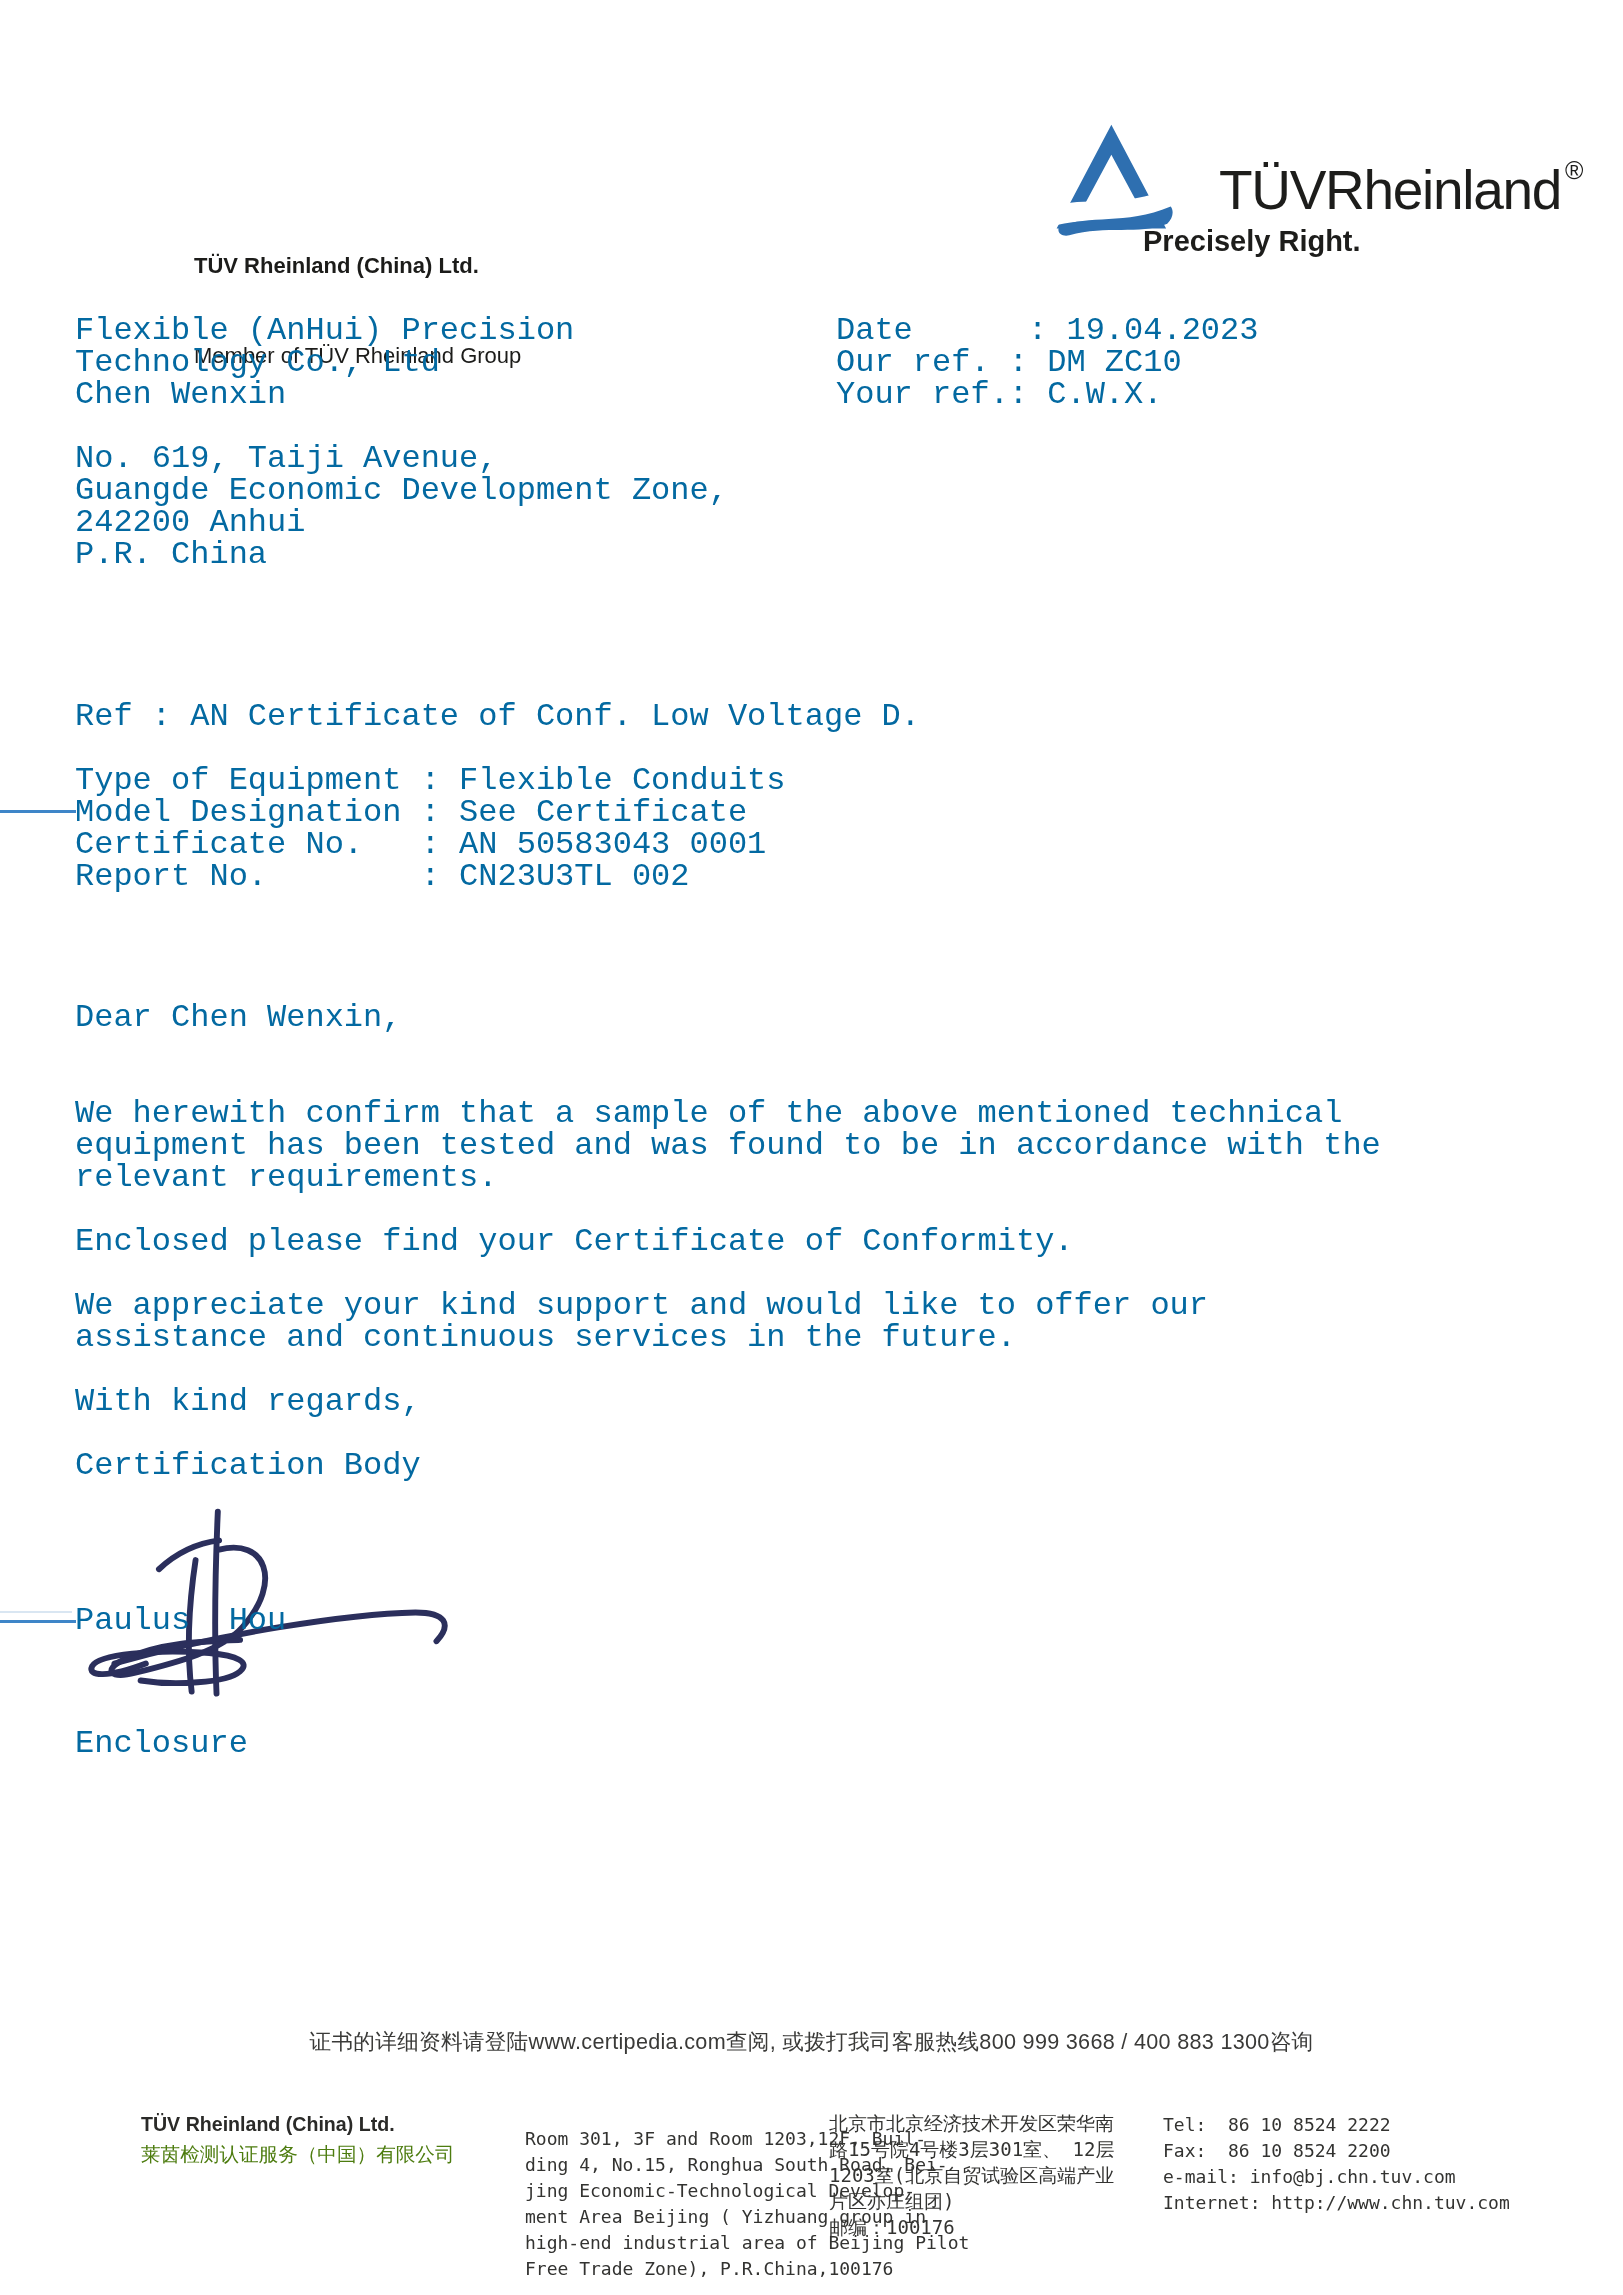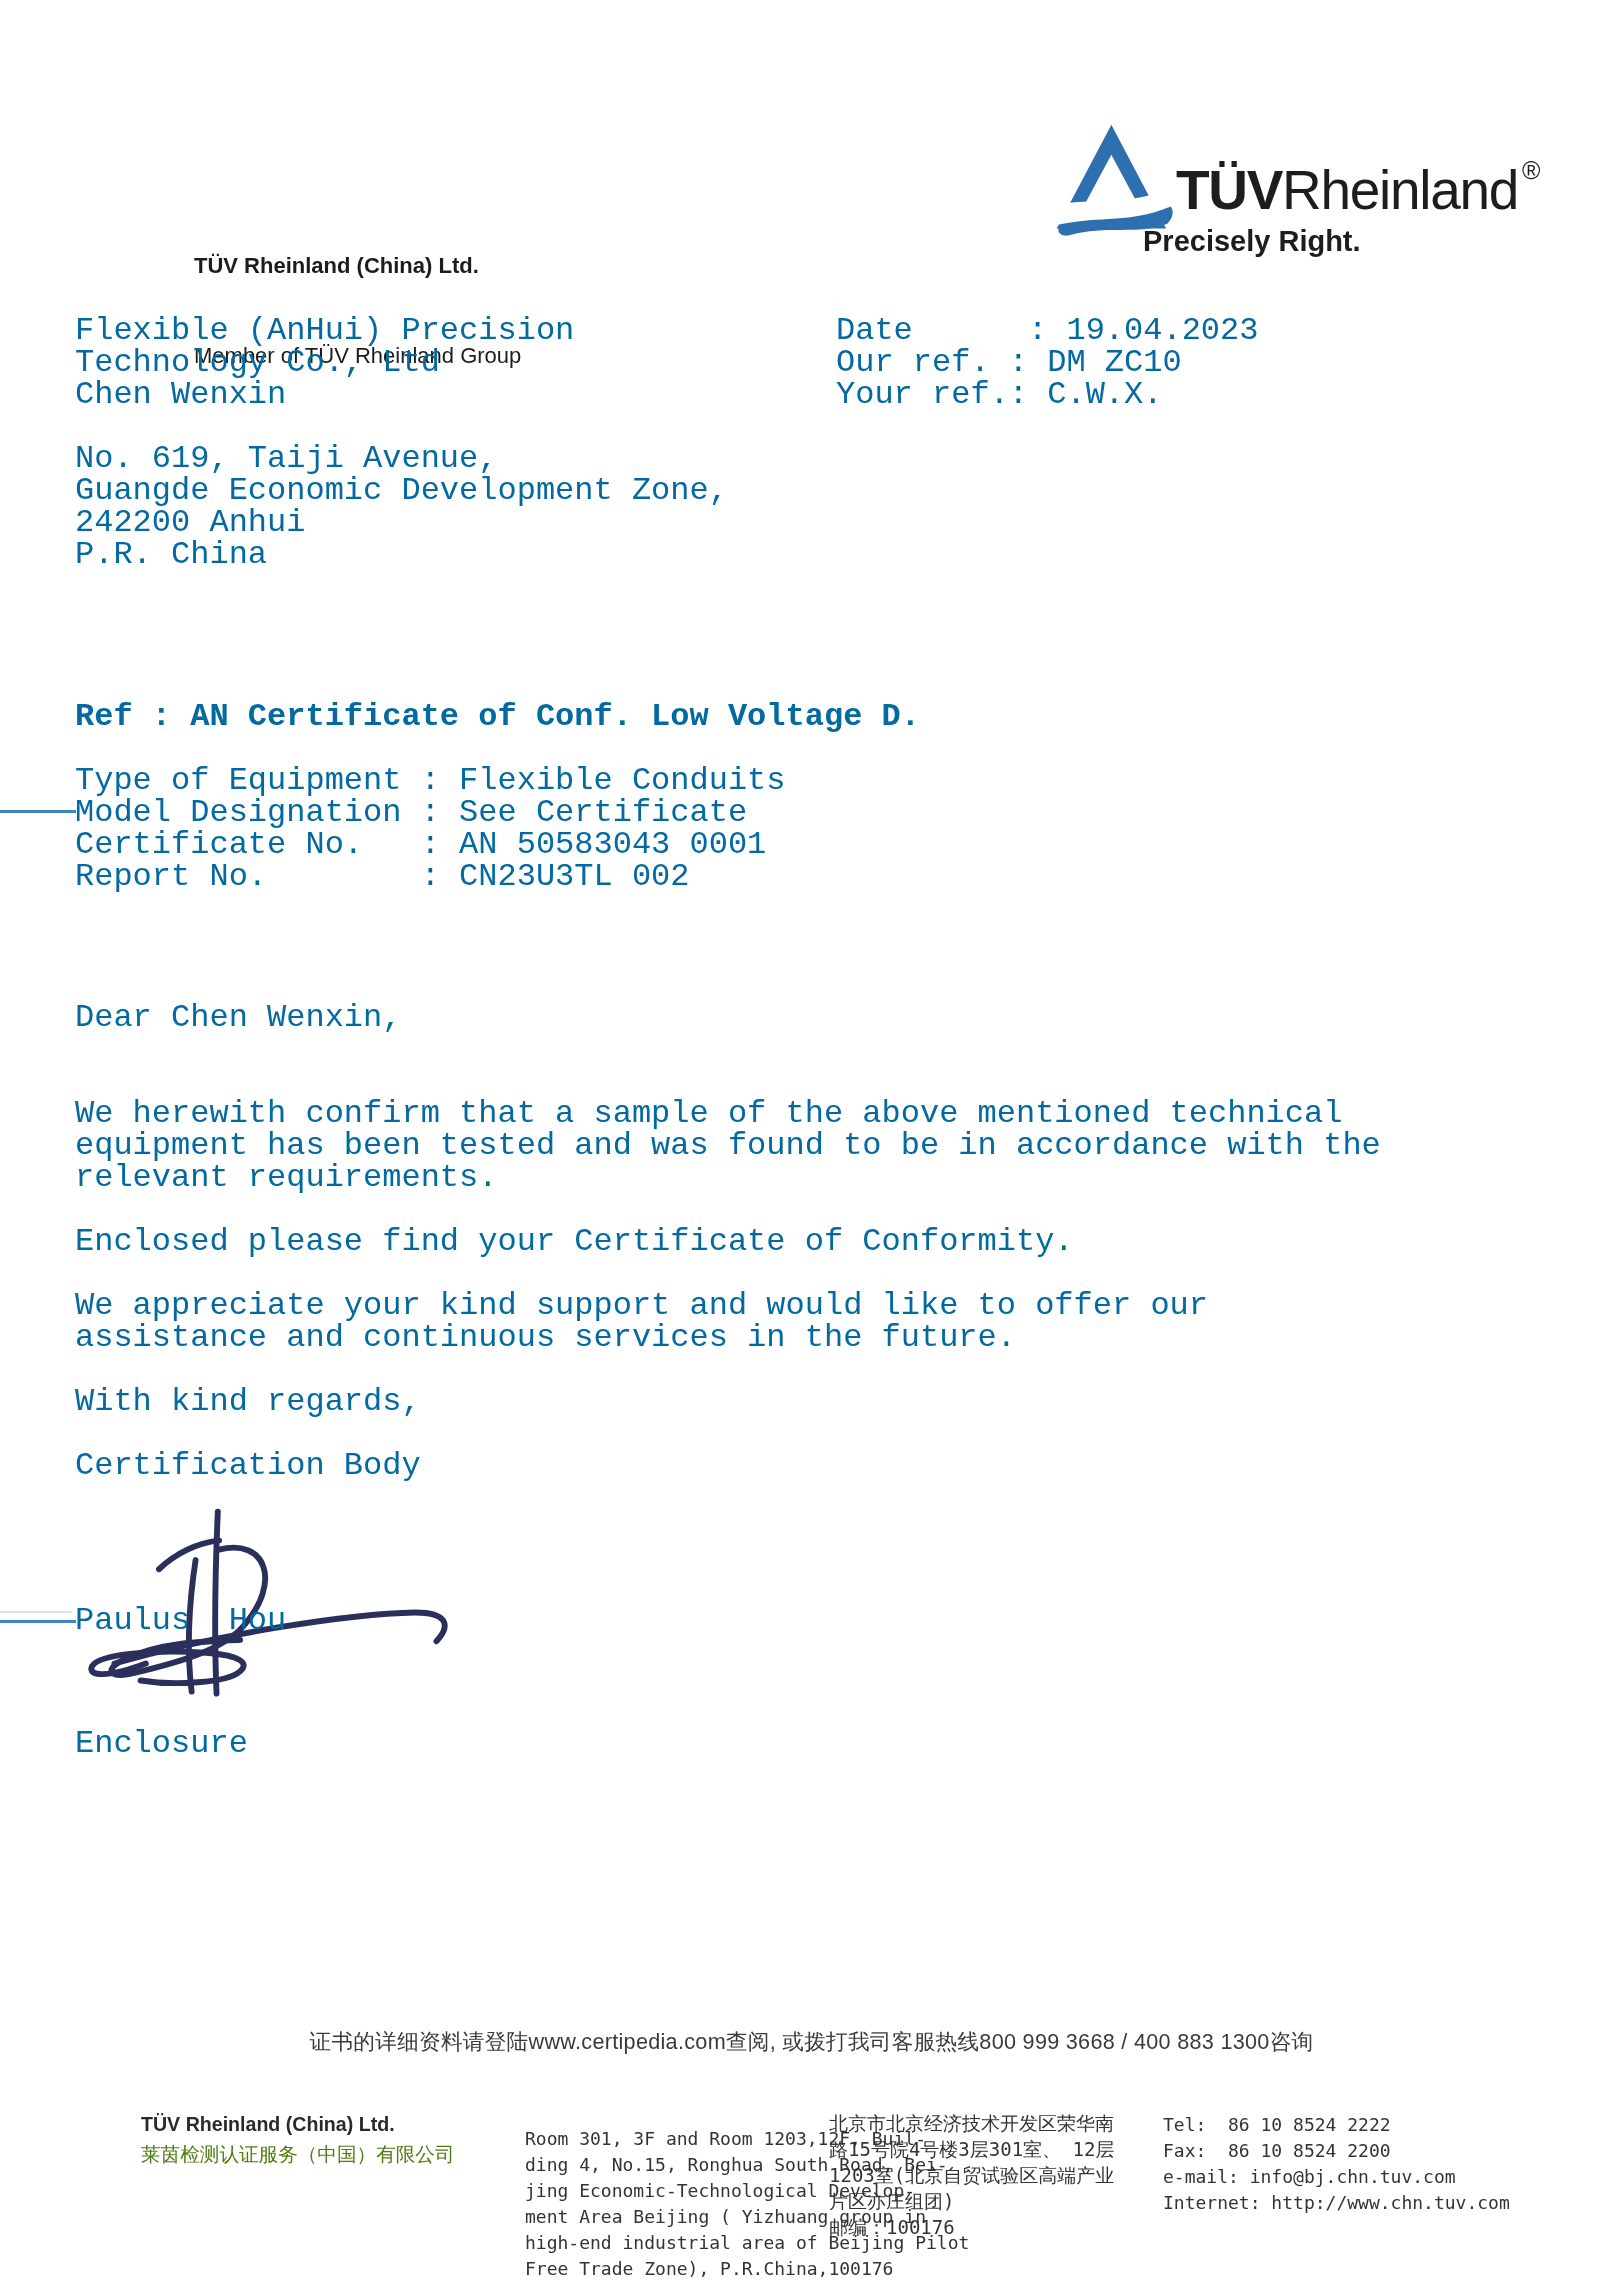--- a/index.html
+++ b/index.html
@@ -21,35 +21,35 @@
     margin:0;
   }
   .mono, .mono-b{
     font-family:"Liberation Mono", monospace;
     font-size:32px;
     line-height:32px;
     color:#0369a1;
     white-space:pre;
     margin:0;
   }
-  .mono-b{font-weight:bold;text-align:right;}
+  .mono-b{font-weight:normal;text-align:right;}
   .hdr-co{
     font-size:22px;
     line-height:30px;
     color:#1c1c1a;
     white-space:pre;
   }
   .hdr-co .b{font-weight:bold;}
   .wordmark{
     font-size:55px;
     letter-spacing:-1.3px;
     color:#1d1d1b;
     white-space:nowrap;
   }
-  .wordmark .tuv{font-weight:bold;}
+  .wordmark .tuv{font-weight:normal;margin-left:43px;}
   .wordmark .reg{
     font-size:25px;
     font-weight:normal;
     vertical-align:30px;
     letter-spacing:0;
     margin-left:3.9px;
   }
   .tagline{
     font-size:29px;
     font-weight:bold;

